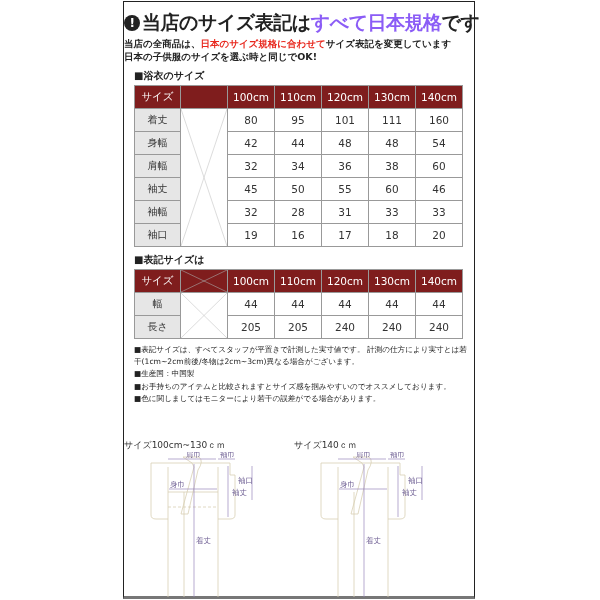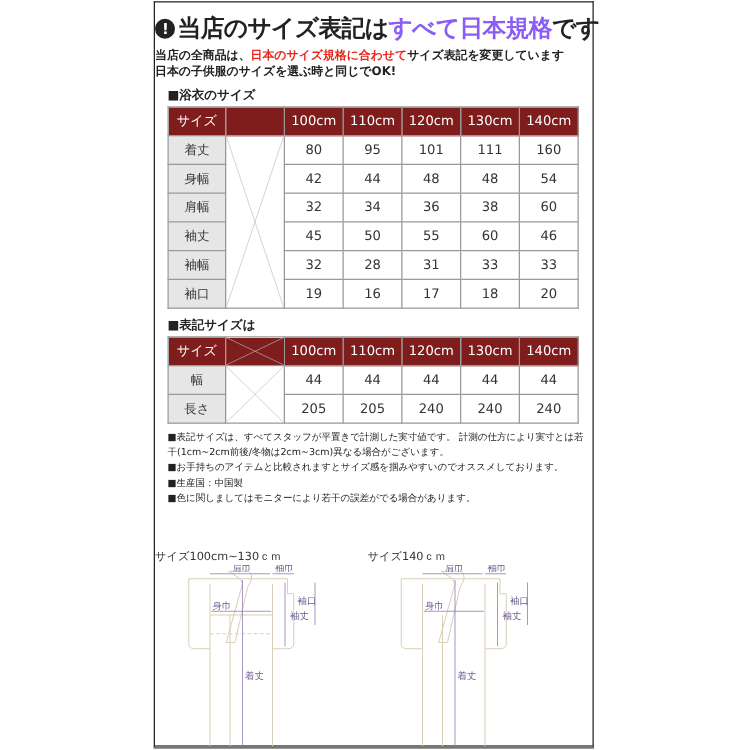--- a/index.html
+++ b/index.html
@@ -164,22 +164,22 @@
       <td>205</td>
       <td>240</td>
       <td>240</td>
       <td>240</td>
     </tr>
   </tbody>
     </table>
 
   <div class="notes">
     <p>■表記サイズは、すべてスタッフが平置きで計測した実寸値です。 計測の仕方により実寸とは若干(1cm~2cm前後/冬物は2cm~3cm)異なる場合がございます。</p>
+    <p>■生産国：中国製</p>
     <p>■お手持ちのアイテムと比較されますとサイズ感を掴みやすいのでオススメしております。</p>
-    <p>■生産国：中国製</p>
     <p>■色に関しましてはモニターにより若干の誤差がでる場合があります。</p>
   </div>
 
   <div class="diag-cap" style="left:0px;top:437px;">サイズ100cm~130ｃｍ</div>
   <svg style="position:absolute;left:0;top:450px;" width="175" height="145" viewBox="0 0 175 145">
     <g fill="none" stroke="#d8cfb4" stroke-width="0.8">
       <path d="M27 11 H106 V23 H111 V63 Q111 67 106 67 H94 V148 H44 V67 H32 Q27 67 27 63 Z"></path>
       <line x1="44" y1="15" x2="44" y2="67"></line>
       <line x1="94" y1="15" x2="94" y2="67"></line>
       <line x1="44" y1="40" x2="94" y2="40"></line>

